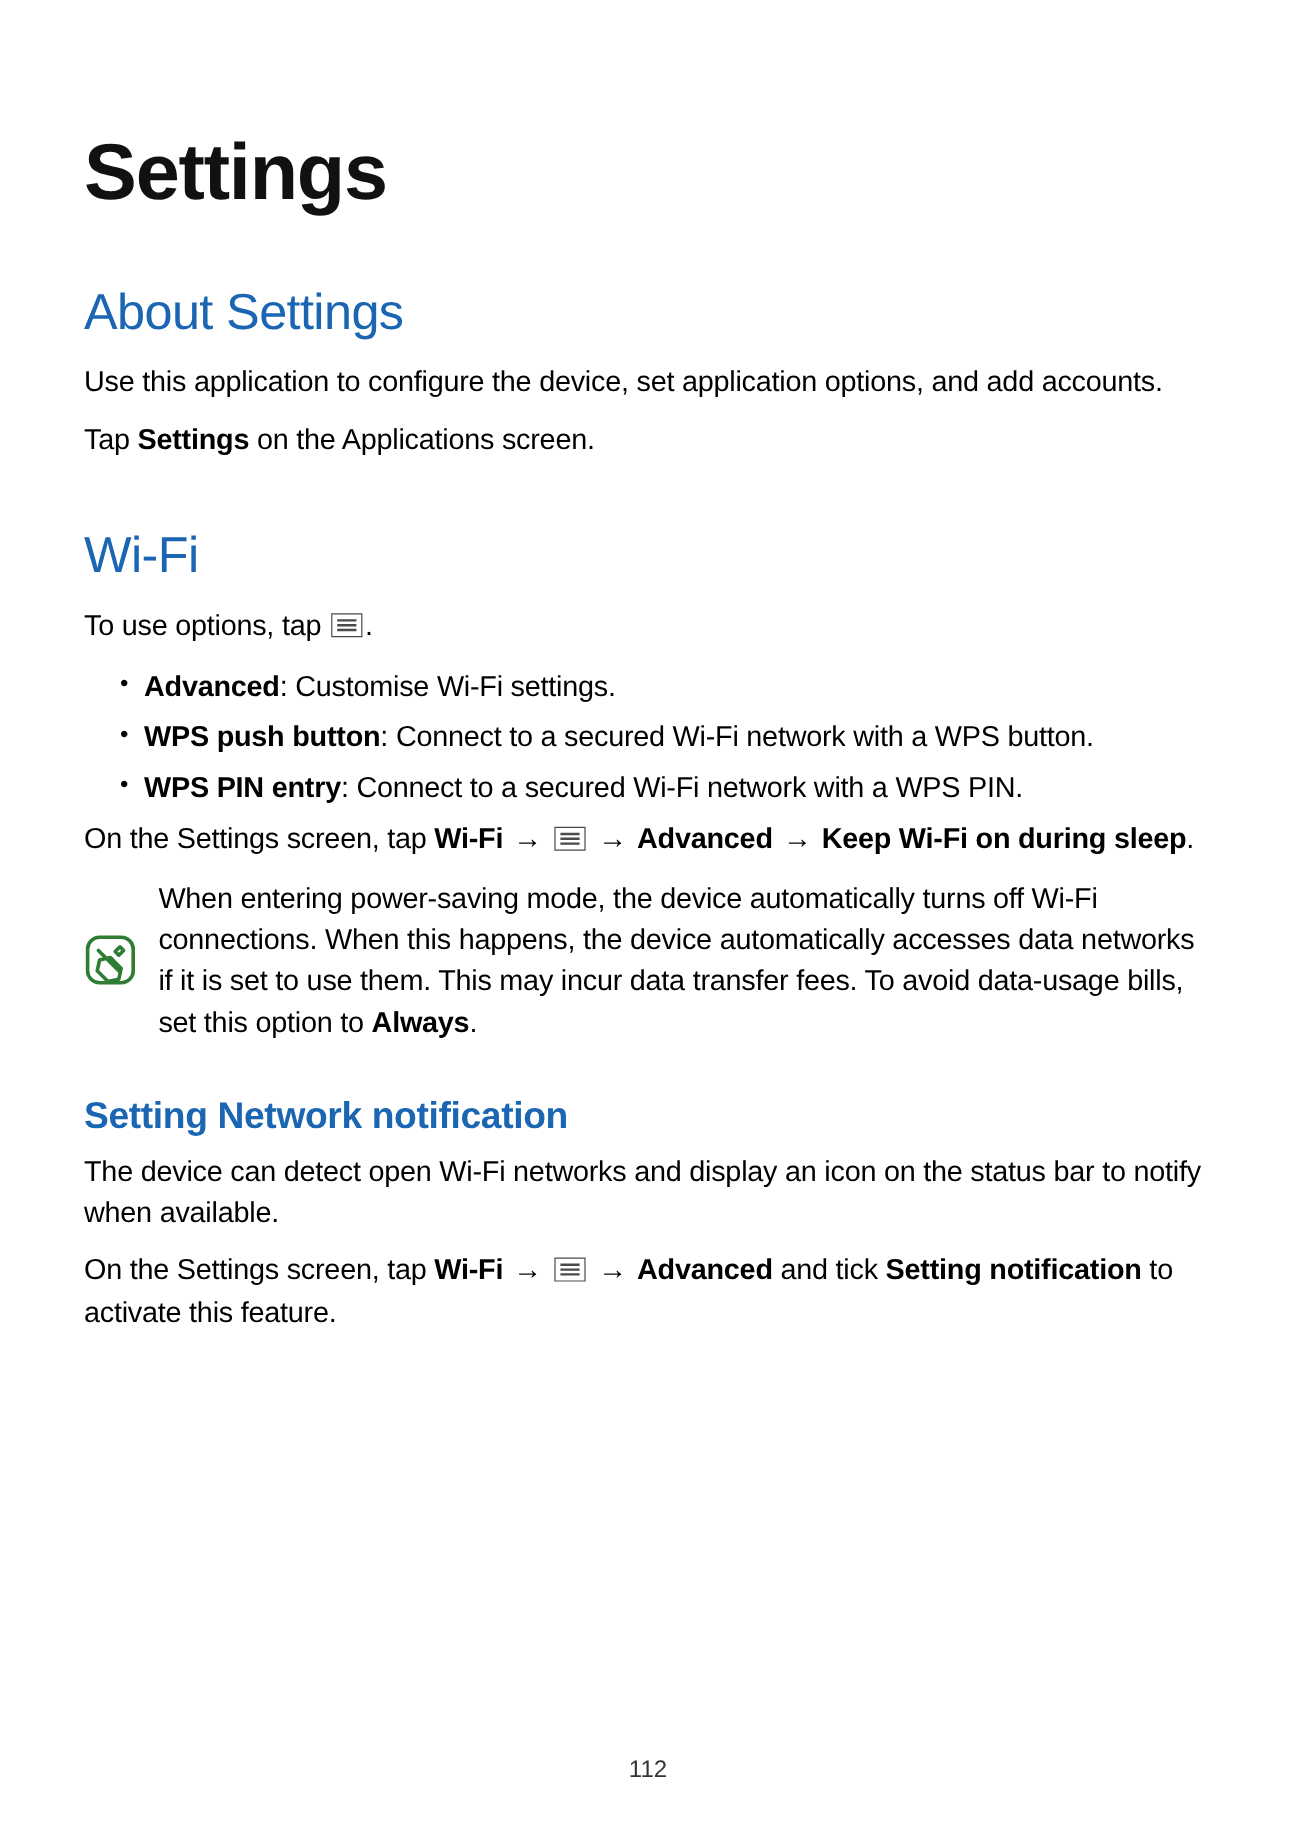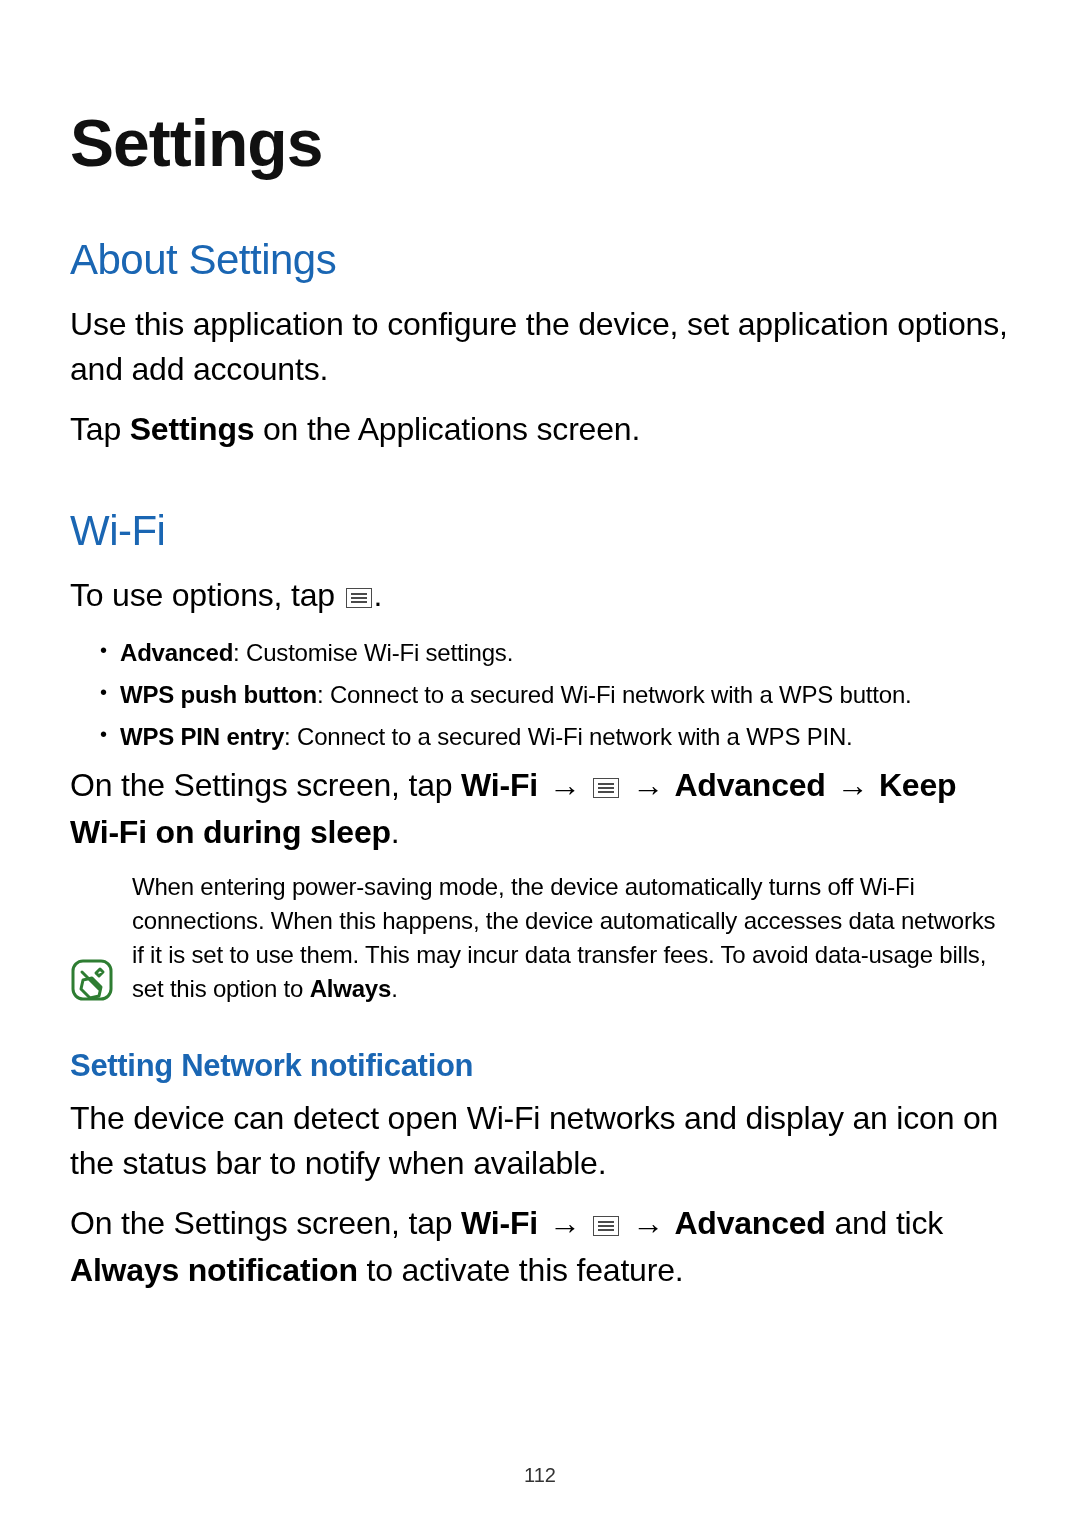--- a/index.html
+++ b/index.html
@@ -31,21 +31,21 @@
     letter-spacing: -0.5px;
   }
   h3.sub-heading {
     font-size: 31px;
     font-weight: 700;
     color: #1a66b3;
     margin: 42px 0 12px 0;
     letter-spacing: -0.3px;
   }
   p.body {
-    font-size: 32px;
+    font-size: 24px;
     line-height: 1.42;
     margin: 0 0 14px 0;
     color: #000000;
     letter-spacing: -0.2px;
   }
   ul.options {
     list-style: none;
     padding: 0 0 0 30px;
     margin: 0 0 8px 0;
   }
@@ -66,21 +66,21 @@
     color: #000000;
   }
   .bold { font-weight: 700; }
   .menu-icon {
     display: inline-block;
     vertical-align: -2px;
     margin: 0 2px;
   }
   .note-block {
     display: flex;
-    align-items: flex-end;
+    align-items: center;
     gap: 18px;
     margin-top: 10px;
   }
   .note-icon {
     flex: 0 0 auto;
     margin-top: 2px;
   }
   .note-text {
     flex: 1 1 auto;
     font-size: 24px;
@@ -150,17 +150,17 @@
   </div>
 
   <h3 class="sub-heading">Setting Network notification</h3>
   <p class="body">The device can detect open Wi-Fi networks and display an icon on the status bar to notify when available.</p>
   <p class="body">
     <span>On the Settings screen, tap </span><span class="bold">Wi-Fi</span><span class="arrow"> → </span><span class="menu-icon"><svg width="26" height="20" viewBox="0 0 26 20">
           <rect x="0" y="0" width="26" height="20" rx="1" fill="none" stroke="#4a4a4a" stroke-width="2"></rect>
           <line x1="5" y1="6" x2="21" y2="6" stroke="#4a4a4a" stroke-width="2"></line>
           <line x1="5" y1="10" x2="21" y2="10" stroke="#4a4a4a" stroke-width="2"></line>
           <line x1="5" y1="14" x2="21" y2="14" stroke="#4a4a4a" stroke-width="2"></line>
-        </svg></span><span class="arrow"> → </span><span class="bold">Advanced</span><span> and tick </span><span class="bold">Always notification</span><span> to activate this feature.</span>
+        </svg></span><span class="arrow"> → </span><span class="bold">Advanced</span><span> and tick </span><span class="bold">Setting notification</span><span> to activate this feature.</span>
   </p>
 
   <div class="page-number">112</div>
 </div>
 
 </body></html>

